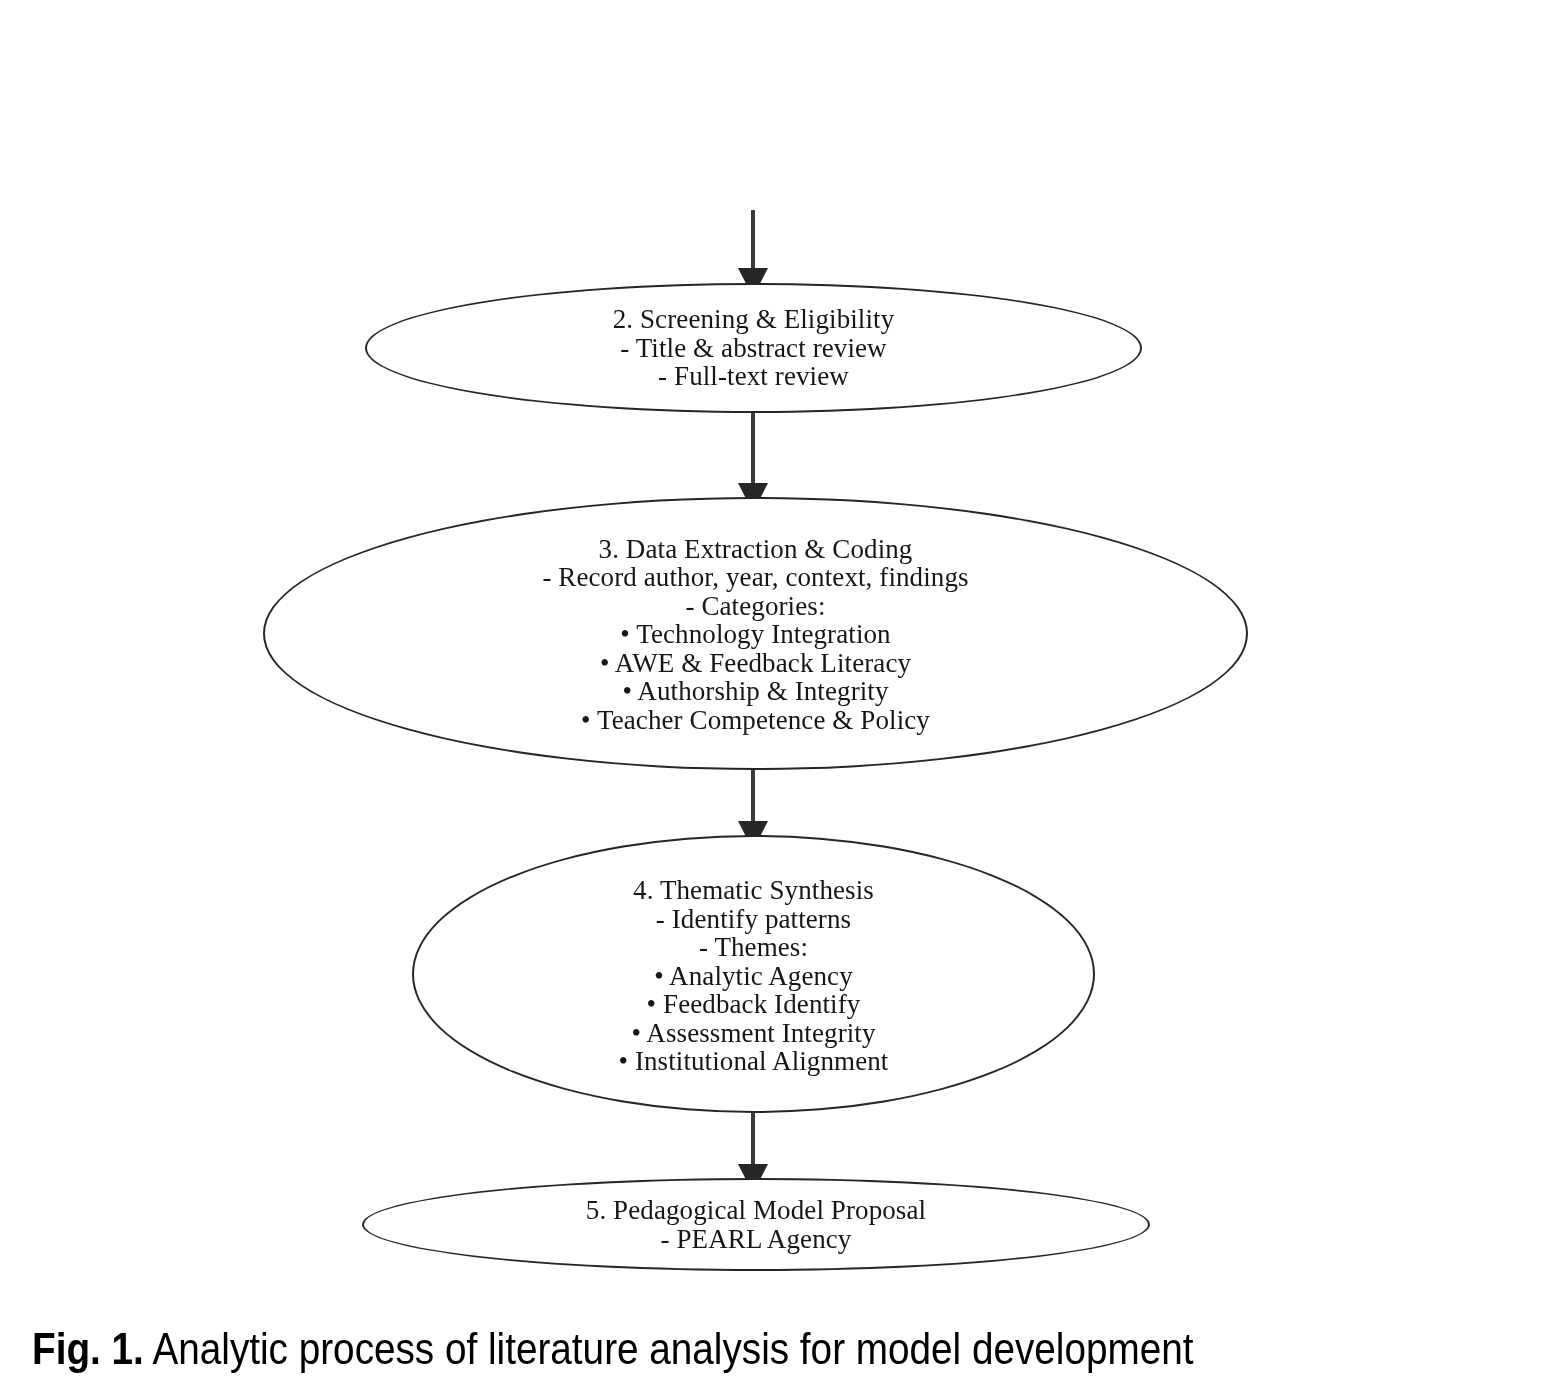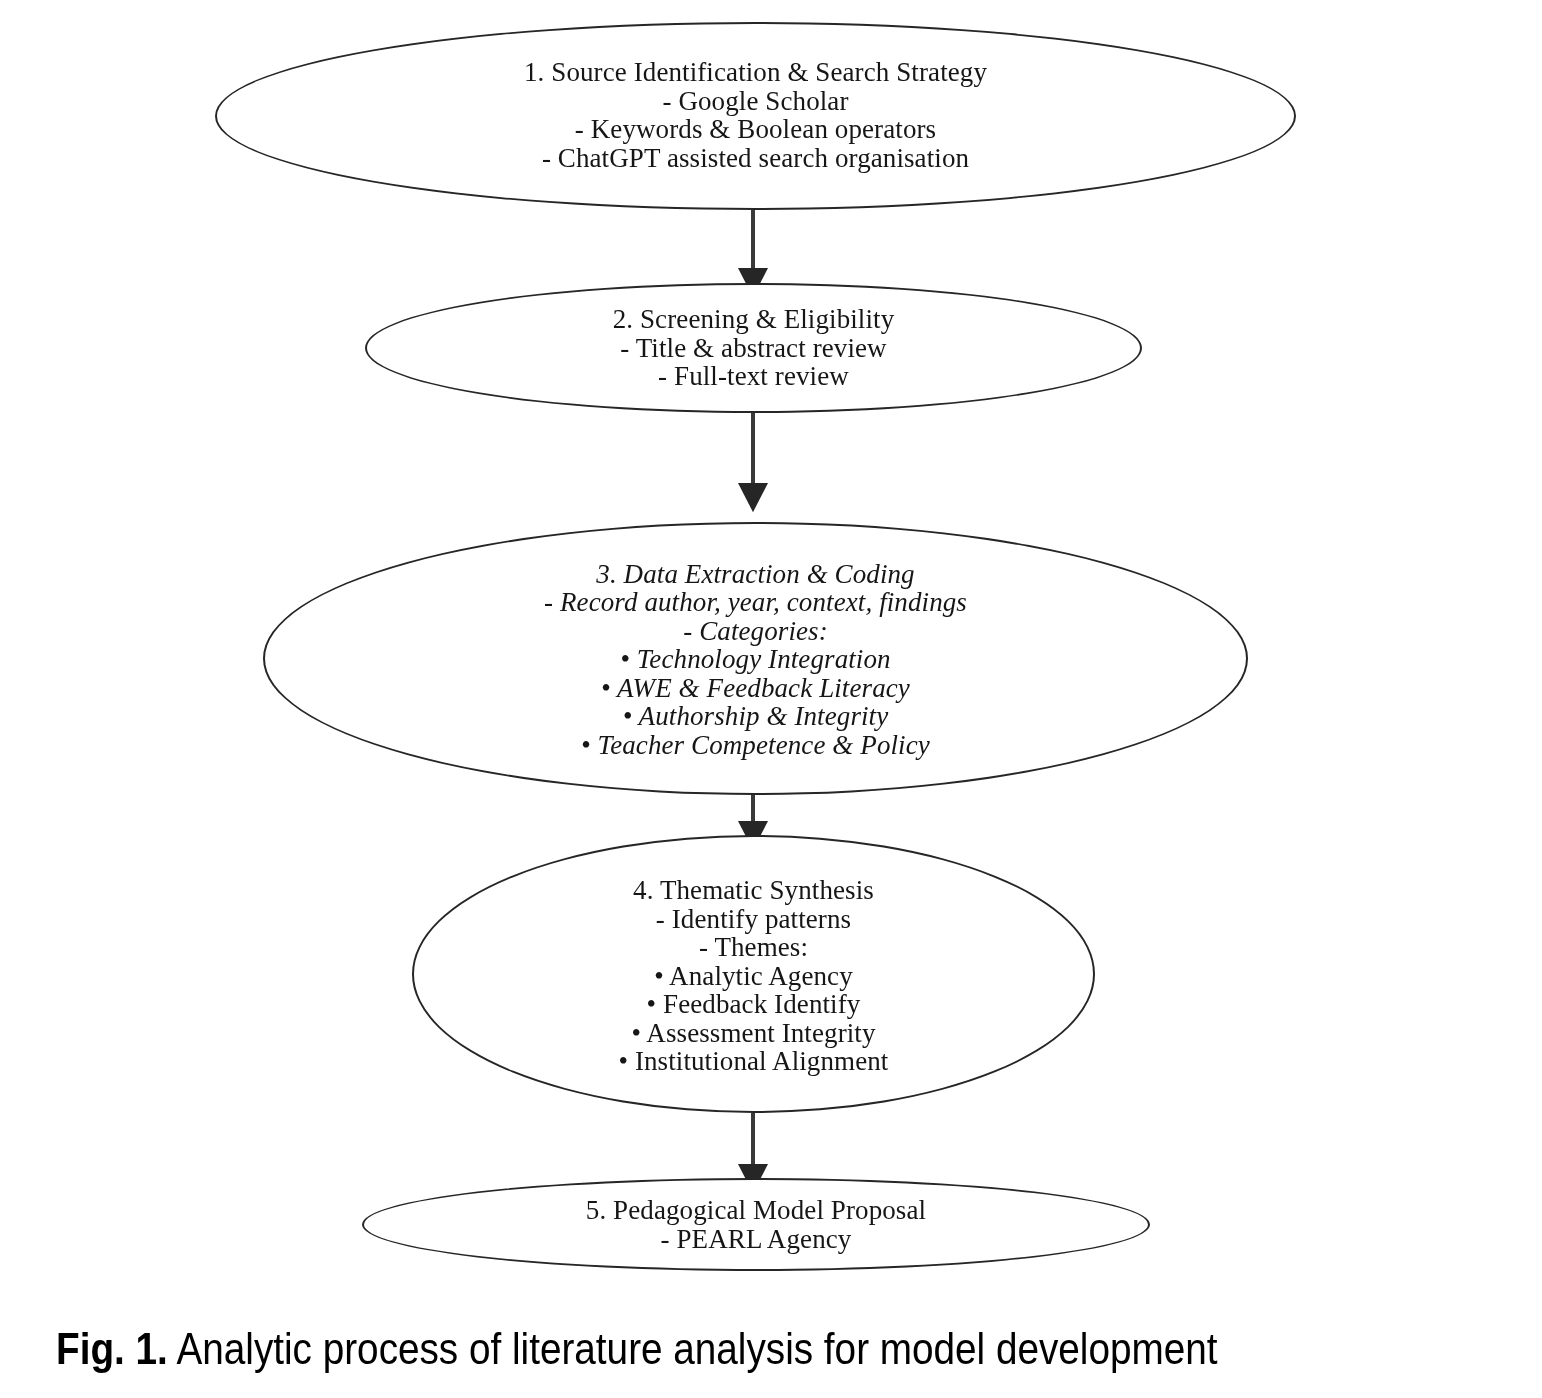--- a/index.html
+++ b/index.html
@@ -70,39 +70,39 @@
     font-family: "Liberation Serif", "DejaVu Serif", serif;
     font-size: 27px;
     line-height: 28.5px;
     color: #161616;
     letter-spacing: 0.1px;
   }
 
   
   #node-1 { left: 215px;  top: 22px;   width: 1081px; height: 188px; }
   #node-2 { left: 365px;  top: 283px;  width: 777px;  height: 130px; }
-  #node-3 { left: 263px;  top: 522px;  width: 985px;  height: 273px; font-style: italic; }
+  #node-3 { left: 263px;  top: 497px;  width: 985px;  height: 273px; }
   #node-4 { left: 412px;  top: 835px;  width: 683px;  height: 278px; }
   #node-5 { left: 362px;  top: 1178px; width: 788px;  height: 93px;  }
 
   #node-1 .node-lines { transform: translateY(-1px); }
   #node-3 .node-lines { transform: translateY(1px); }
   #node-4 .node-lines { transform: translateY(2px); }
 
   
   #caption {
     position: absolute;
     left: 0;
     top: 1300px;
     width: 1542px;
     height: 98px;
     display: flex;
     align-items: center;
     justify-content: flex-start;
-    padding-left: 56px;
+    padding-left: 32px;
     box-sizing: border-box;
   }
   .caption-text {
     font-family: "Liberation Sans Narrow", "Liberation Sans", "DejaVu Sans", sans-serif;
     font-size: 45px;
     line-height: 50px;
     color: #000000;
     transform: scaleX(0.86);
     transform-origin: left center;
     white-space: nowrap;
@@ -126,28 +126,20 @@
         <marker id="arrowhead" markerWidth="9" markerHeight="9" refX="1.1" refY="4.1" orient="auto" markerUnits="strokeWidth">
           <polygon points="0,0.3 0,7.9 7.4,4.1" fill="#262626"></polygon>
         </marker>
       </defs>
       <line x1="753" y1="210" x2="753" y2="272" stroke="#3a3a3a" stroke-width="4" marker-end="url(#arrowhead)"></line>
       <line x1="753" y1="413" x2="753" y2="487" stroke="#3a3a3a" stroke-width="4" marker-end="url(#arrowhead)"></line>
       <line x1="753" y1="770" x2="753" y2="825" stroke="#3a3a3a" stroke-width="4" marker-end="url(#arrowhead)"></line>
       <line x1="753" y1="1113" x2="753" y2="1168" stroke="#3a3a3a" stroke-width="4" marker-end="url(#arrowhead)"></line>
     </svg>
 
-    <div class="node" id="node-1">
-      <div class="node-lines">
-        <span class="node-line">1. Source Identification &amp; Search Strategy</span>
-        <span class="node-line">- Google Scholar</span>
-        <span class="node-line">- Keywords &amp; Boolean operators</span>
-        <span class="node-line">- ChatGPT assisted search organisation</span>
-      </div>
-    </div>
 
     <div class="node" id="node-2">
       <div class="node-lines">
         <span class="node-line">2. Screening &amp; Eligibility</span>
         <span class="node-line">- Title &amp; abstract review</span>
         <span class="node-line">- Full-text review</span>
       </div>
     </div>
 
     <div class="node" id="node-3">

